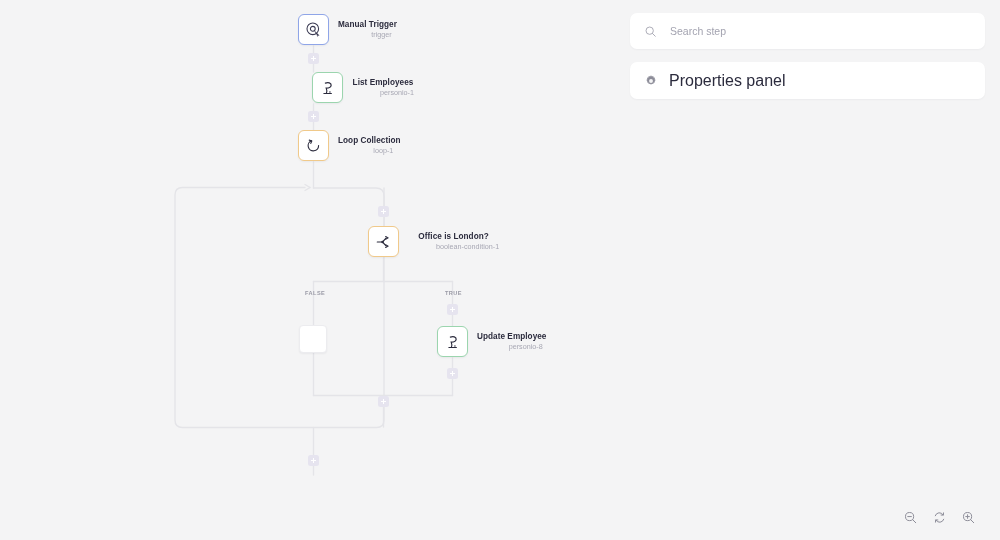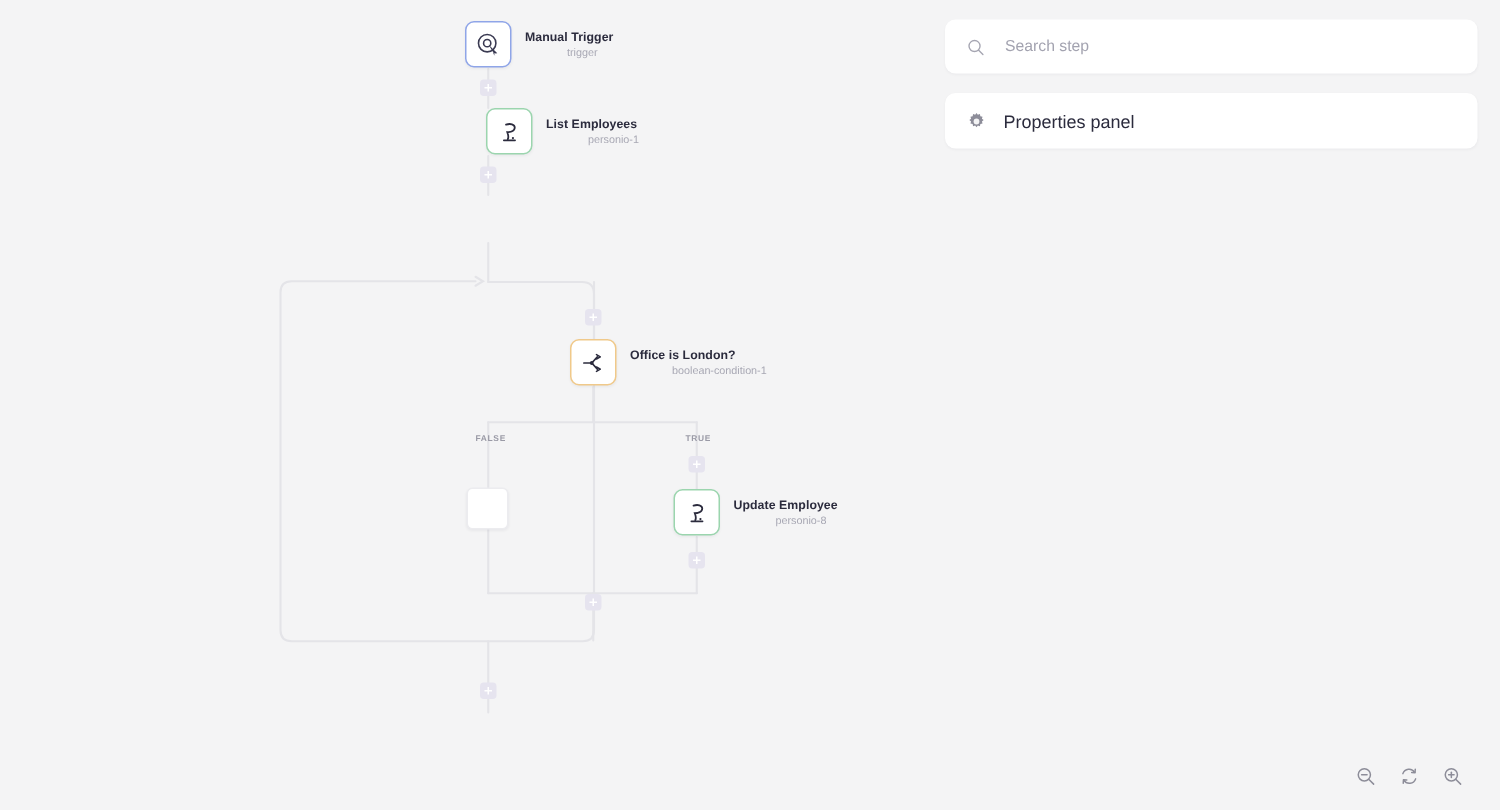--- a/index.html
+++ b/index.html
@@ -12,23 +12,24 @@
   }
   #app {
     position: relative;
     width: 1000px; height: 540px;
     background: #f4f4f5;
   }
 
   
   #canvas {
     position: absolute;
-    left: 12px; top: 0;
+    left: 0; top: 0;
     width: 615px; height: 540px;
     overflow: hidden;
+    text-align: center;
   }
   #edges {
     position: absolute; left: 0; top: 0;
     width: 615px; height: 540px;
     pointer-events: none;
   }
 
   
   .node {
     position: absolute;
@@ -128,21 +129,21 @@
     height: 37px;
     background: #fff;
     border-radius: 7px;
     display: flex;
     align-items: center;
     padding: 0 14px;
     gap: 11px;
     box-shadow: 0 1px 2px rgba(20,20,40,.04);
   }
   .props-label {
-    font-size: 12px;
+    font-size: 16px;
     color: #2b2b3d;
   }
 
   
   #zoom-controls {
     position: absolute;
     right: 13px; bottom: 9px;
     height: 28px;
     display: flex;
     align-items: center;
@@ -220,20 +221,32 @@
           <path d="M6.5 19.4 L16.5 19.4" stroke="#2b2b3d" stroke-width="1.5" stroke-linecap="round"></path>
           <circle cx="14.6" cy="17.4" r="1" fill="#2b2b3d"></circle>
         </svg>
       </div>
       <div class="node-text">
         <div class="node-title">List Employees</div>
         <div class="node-sub">personio-1</div>
       </div>
     </div>
 
+    <div class="node" style="left:298px; top:130px;">
+      <div class="node-box loop">
+        <svg width="17" height="17" viewBox="0 0 24 24" fill="none">
+          <path d="M19.2 12 A7.4 7.4 0 1 1 9.2 5.2" stroke="#2b2b3d" stroke-width="1.6" stroke-linecap="round"></path>
+          <path d="M6 4.4 L9.6 5.6 L8.2 9" stroke="#2b2b3d" stroke-width="1.6" stroke-linecap="round" stroke-linejoin="round" fill="none"></path>
+        </svg>
+      </div>
+      <div class="node-text">
+        <div class="node-title">Loop Collection</div>
+        <div class="node-sub">loop-1</div>
+      </div>
+    </div>
 
     <div class="node" style="left:368px; top:226px;">
       <div class="node-box cond">
         <svg width="18" height="18" viewBox="0 0 24 24" fill="none">
           <path d="M3 12 L10 12" stroke="#2b2b3d" stroke-width="1.5" stroke-linecap="round"></path>
           <path d="M10 12 L15 6.5" stroke="#2b2b3d" stroke-width="1.5" stroke-linecap="round"></path>
           <path d="M10 12 L15 17.5" stroke="#2b2b3d" stroke-width="1.5" stroke-linecap="round"></path>
           <circle cx="10" cy="12" r="1.7" fill="#2b2b3d"></circle>
           <path d="M14.2 4.6 L17.6 6.5 L14.2 8.4" stroke="#2b2b3d" stroke-width="1.4" stroke-linecap="round" stroke-linejoin="round" fill="none"></path>
           <path d="M14.2 15.6 L17.6 17.5 L14.2 19.4" stroke="#2b2b3d" stroke-width="1.4" stroke-linecap="round" stroke-linejoin="round" fill="none"></path>

